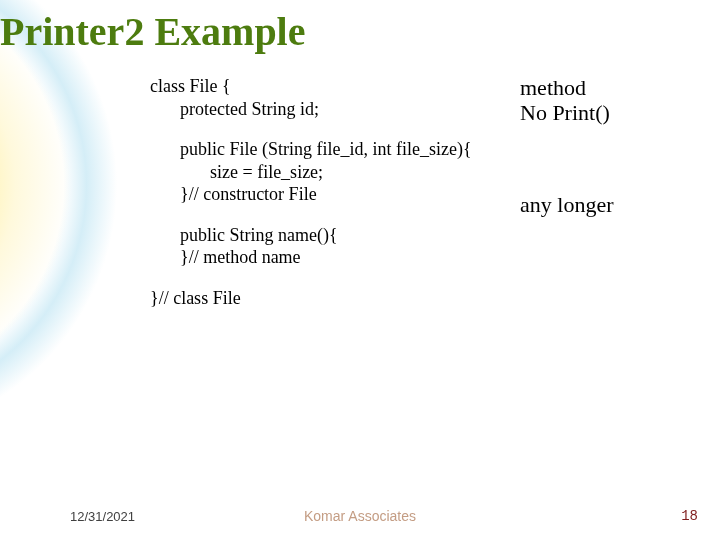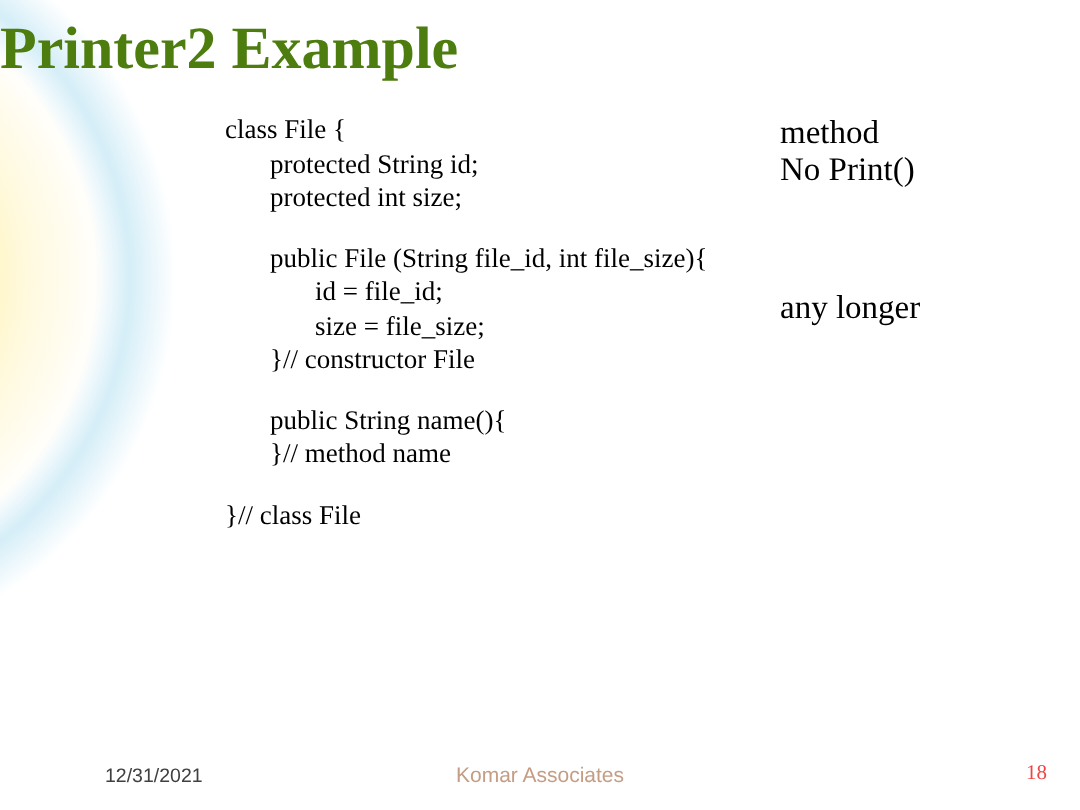--- a/index.html
+++ b/index.html
@@ -89,40 +89,38 @@
     bottom: 16px;
     text-align: center;
     font-family: Arial, sans-serif;
     font-size: 14px;
     color: #c49d84;
   }
   .footer-num {
     position: absolute;
     right: 22px;
     bottom: 16px;
-    font-family: Liberation Serif, serif;
+    font-family: Liberation Mono, monospace;
     font-size: 14px;
-    color: #ef4444;
+    color: #7f1d1d;
   }
 </style>
 </head>
 <body>
 
 <div class="bg-arc"></div>
 <div class="bg-arc2"></div>
 
 <div class="title">Printer2 Example</div>
 
 <div class="code-col">
   <div>class File {</div>
   <div class="indent1">protected String id;</div>
-  <div class="indent1">protected int size;</div>
   <div style="height:18px"></div>
   <div class="indent1">public File (String file_id, int file_size){</div>
-  <div class="indent2">id = file_id;</div>
   <div class="indent2">size = file_size;</div>
   <div class="indent1">}// constructor File</div>
   <div style="height:18px"></div>
   <div class="indent1">public String name(){</div>
   <div class="indent1">}// method name</div>
   <div style="height:18px"></div>
   <div>}// class File</div>
 </div>
 
 <div class="note-col">

